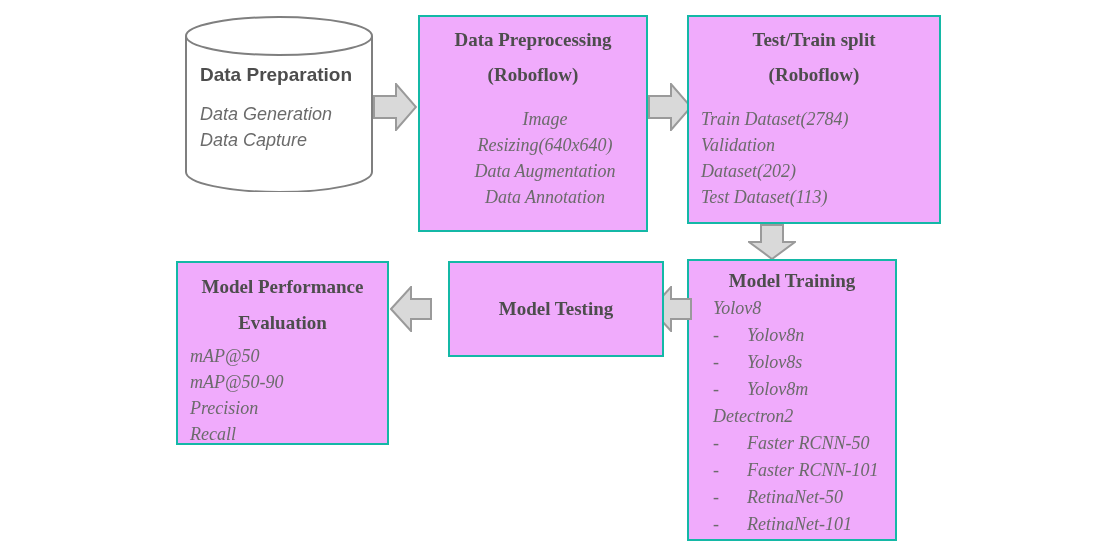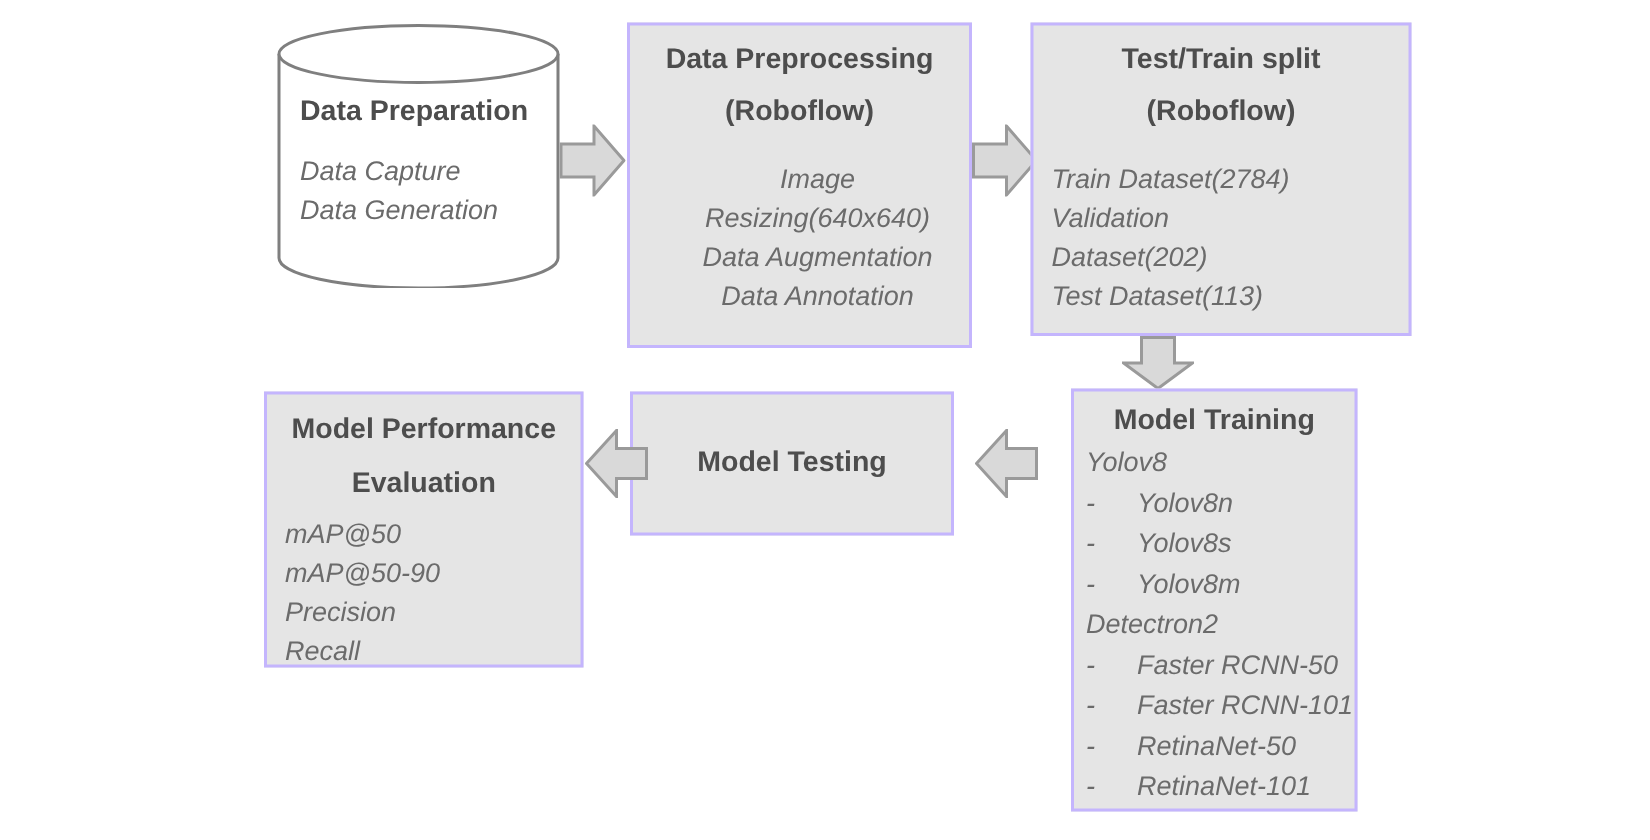--- a/index.html
+++ b/index.html
@@ -18,23 +18,24 @@
     position: relative;
     width: 1100px;
     height: 560px;
     background: #ffffff;
   }
 
   
   .node {
     position: absolute;
     box-sizing: border-box;
-    border: 2px solid #c4b5fd;
-    background: #e5e5e5;
+    border: 2px solid #14b8a6;
+    background: #f0abfc;
     color: #595959;
+    font-family: Liberation Serif, serif;
   }
   .title {
     font-weight: bold;
     font-size: 19px;
     line-height: 25px;
     text-align: center;
     color: #4d4d4d;
     white-space: nowrap;
   }
   .items {
@@ -68,32 +69,32 @@
     top: 62px;
     width: 210px;
     color: #595959;
   }
   #cyl-text .title { text-align: left; padding-left: 16px; }
   #cyl-text .items { padding-left: 16px; padding-top: 14px; }
 
   
   #box-preprocessing { left: 418px;  top: 15px;  width: 230px; height: 217px; }
   #box-split         { left: 687px;  top: 15px;  width: 254px; height: 209px; }
-  #box-training      { left: 714px;  top: 259px; width: 191px; height: 282px; }
-  #box-testing       { left: 420px;  top: 261px; width: 216px; height: 96px;  }
+  #box-training      { left: 687px;  top: 259px; width: 210px; height: 282px; }
+  #box-testing       { left: 448px;  top: 261px; width: 216px; height: 96px;  }
   #box-evaluation    { left: 176px;  top: 261px; width: 213px; height: 184px; }
 
   #box-preprocessing .title { padding-top: 10px; }
   #box-preprocessing .items { padding-left: 24px; padding-top: 19px; text-align: center; }
 
   #box-split .title { padding-top: 10px; }
   #box-split .items { padding-left: 12px; padding-top: 19px; }
 
   #box-training .title { padding-top: 7px; }
-  #box-training .items { padding-left: 8px; padding-top: 2px; line-height: 27px; }
+  #box-training .items { padding-left: 24px; padding-top: 2px; line-height: 27px; }
 
   #box-testing .title { padding-top: 33px; font-size: 19px; }
 
   #box-evaluation .title { padding-top: 11px; text-align: center; }
   #box-evaluation .items { padding-left: 12px; padding-top: 8px; }
 
   
   .arrow {
     position: absolute;
   }
@@ -117,22 +118,22 @@
 
   <div id="cyl-wrap">
     <svg width="190" height="176" viewBox="0 0 190 176" aria-hidden="true">
       <path d="M2,20 L2,156 A93,20 0 0 0 188,156 L188,20" fill="#ffffff" stroke="#7f7f7f" stroke-width="2"></path>
       <ellipse cx="95" cy="20" rx="93" ry="19" fill="#ffffff" stroke="#7f7f7f" stroke-width="2"></ellipse>
     </svg>
   </div>
   <div id="cyl-text">
     <div class="title">Data Preparation</div>
     <div class="items">
+      <div class="item">Data Generation</div>
       <div class="item">Data Capture</div>
-      <div class="item">Data Generation</div>
     </div>
   </div>
 
   <div class="arrow" id="arrow-prep-to-prep">
     <svg width="44" height="48" viewBox="0 0 44 48">
       <polygon points="1,13 23,13 23,1 43,24 23,47 23,35 1,35"></polygon>
     </svg>
   </div>
 
   <div class="node" id="box-preprocessing">

